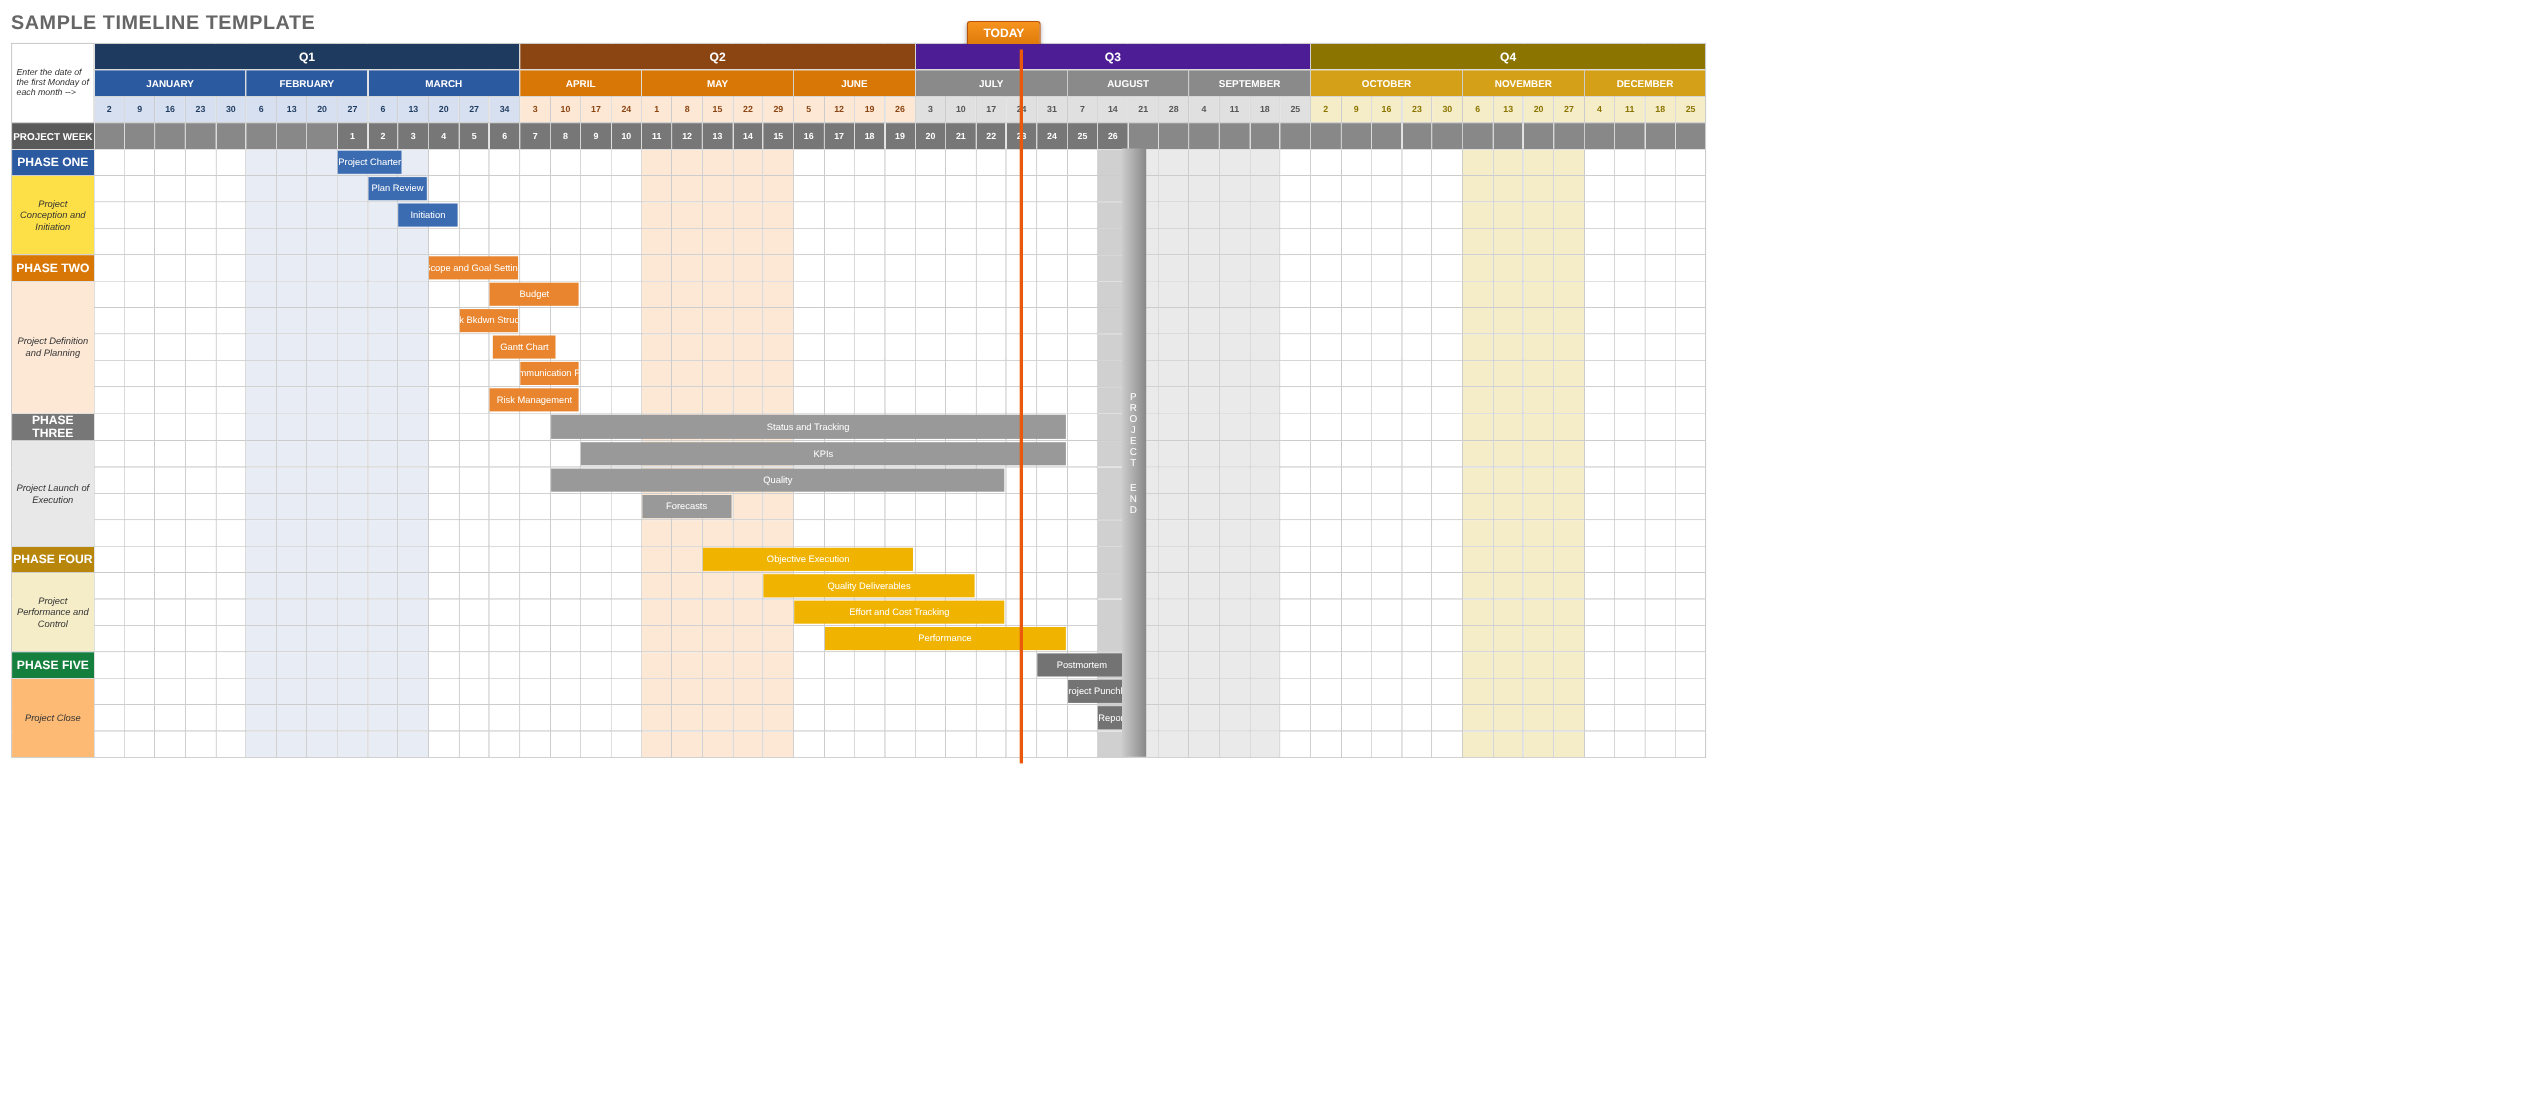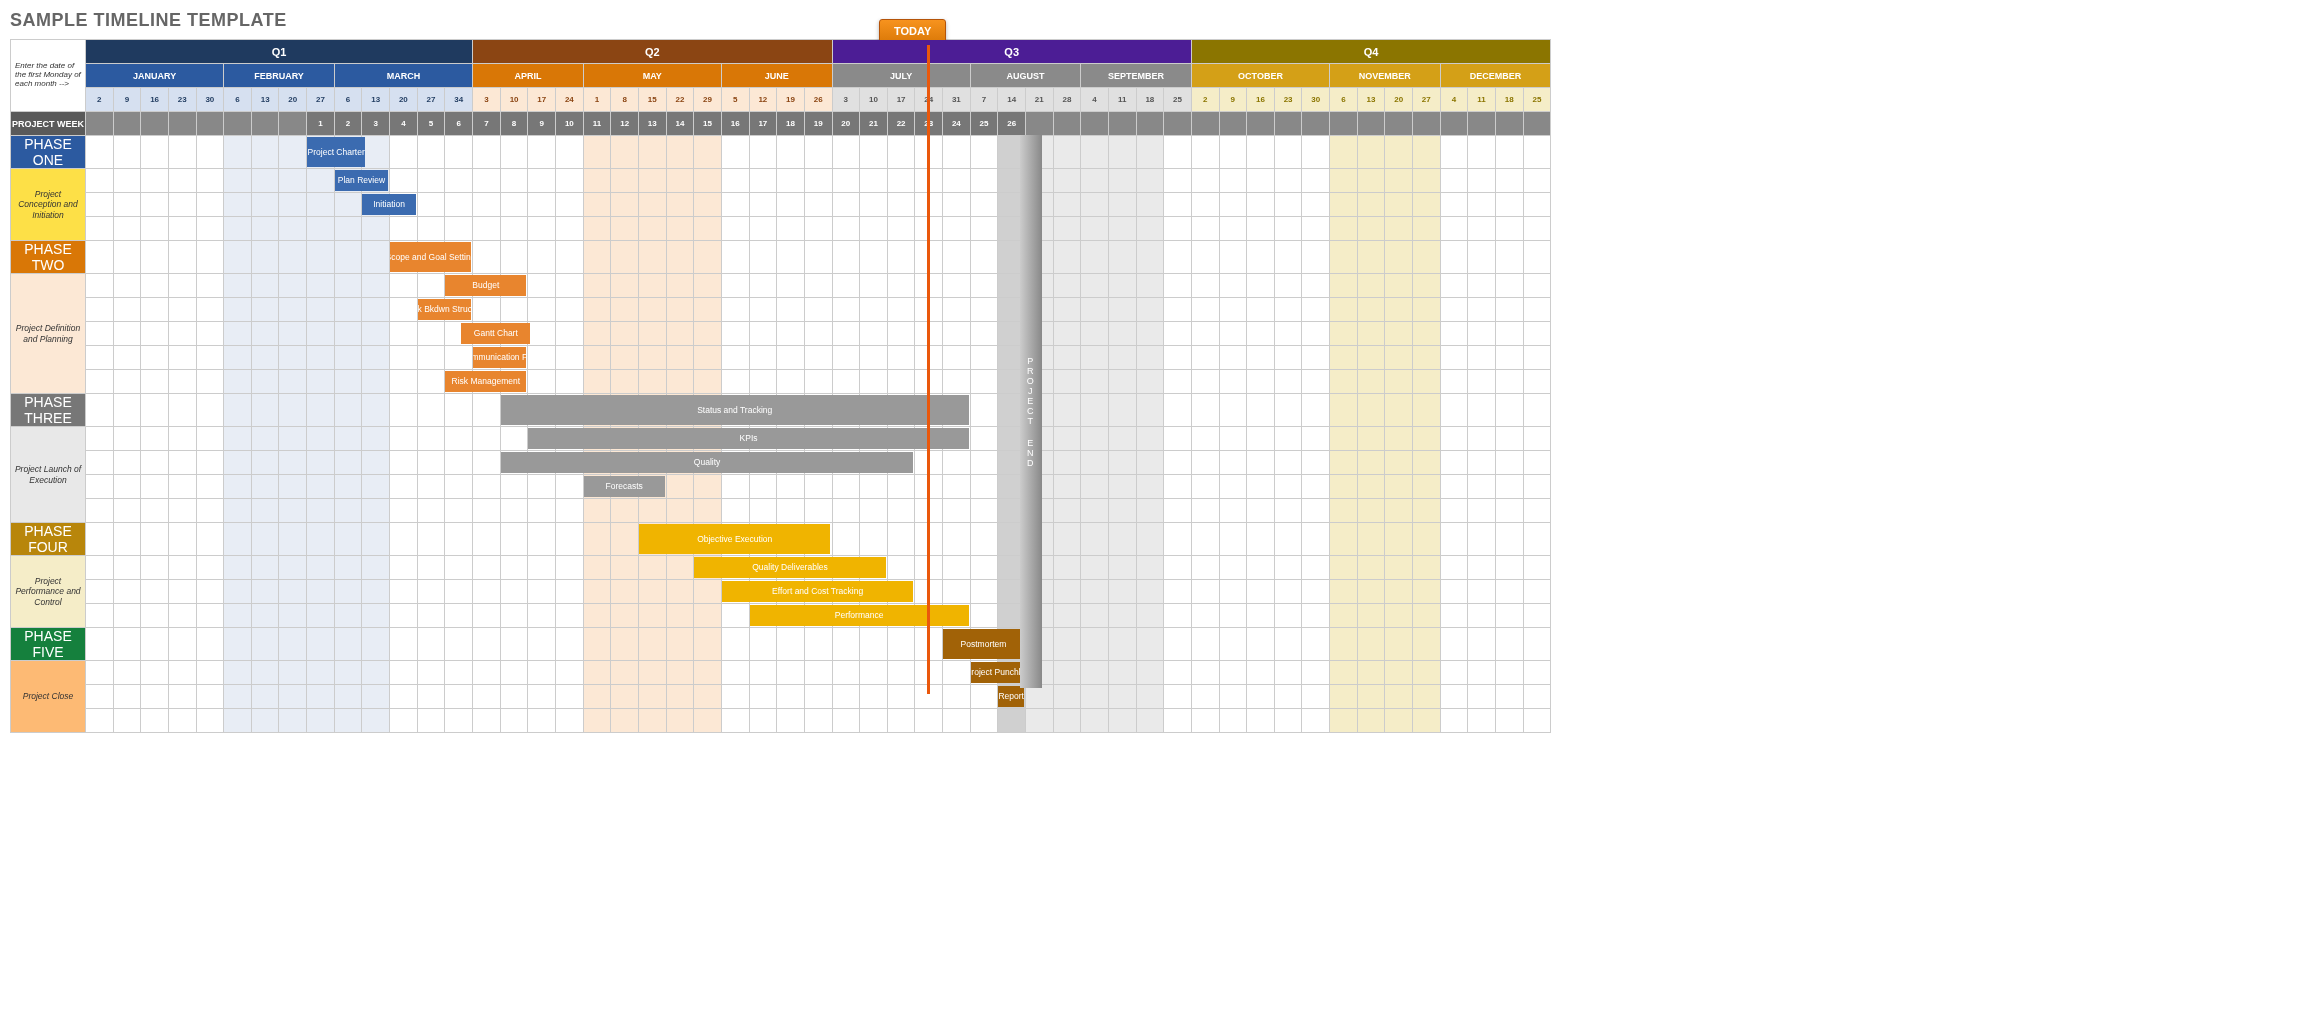--- a/index.html
+++ b/index.html
@@ -17,32 +17,32 @@
 .mh{color:#fff;font-weight:700;font-size:9px}
 .m-q1{background:#2c5aa0}.m-q2{background:#d97706}.m-q3{background:#8a8a8a}.m-q4{background:#d4a017}
 .wk{font-size:8px;font-weight:700}
 .wk-q1{background:#d6e0f0;color:#1f3a5f}
 .wk-q2{background:#fce8d5;color:#8b4513}
 .wk-q3{background:#e0e0e0;color:#555}
 .wk-q4{background:#f5edc8;color:#8b7500}
 .pw-h{background:#5a5a5a;color:#fff;font-weight:700;font-size:9px}
 .pw{background:#777;color:#fff;font-size:8px;font-weight:700}
 .pw-e{background:#888}
-.ph{color:#fff;font-weight:400;font-size:14px}
+.ph{color:#fff;font-weight:700;font-size:11px}
 .ph1{background:#2c5aa0}.ph2{background:#d97706}.ph3{background:#777}.ph4{background:#b8860b}.ph5{background:#15803d}
 .phd{font-size:8.5px;font-style:italic;color:#333;line-height:1.2;padding:2px}
 .phd1{background:#fde047}.phd2{background:#fce8d5}.phd3{background:#e8e8e8}.phd4{background:#f5edc8}.phd5{background:#fdba74}
 .grid{background:#fff}
 .sh-blue{background:#e8edf5}
 .sh-orange{background:#fce8d5}
 .sh-gray{background:#eaeaea}
 .sh-darkgray{background:#d0d0d0}
 .sh-yellow{background:#f5edc8}
 .bar{position:absolute;top:1px;bottom:1px;color:#fff;font-size:8.5px;display:flex;align-items:center;justify-content:center;padding:0 4px;white-space:nowrap;overflow:hidden;z-index:5;line-height:1}
-.bar-blue{background:#3b6bb0}.bar-orange{background:#e8852e}.bar-gray{background:#999}.bar-yellow{background:#f0b400}.bar-lblue{background:#a16207}
+.bar-blue{background:#3b6bb0}.bar-orange{background:#e8852e}.bar-gray{background:#999}.bar-yellow{background:#f0b400}.bar-lblue{background:#737373}
 .pe-bar{position:absolute;top:0;width:22px;background:linear-gradient(90deg,#ccc,#888);z-index:10;display:flex;flex-direction:column;align-items:center;justify-content:center;color:#fff;font-size:9px;letter-spacing:3px;writing-mode:vertical-rl;text-orientation:upright}
 </style>
 </head>
 <body>
 
 <div class="title">SAMPLE TIMELINE TEMPLATE</div>
 
 <div class="chart">
   <div class="today-flag" id="today-flag" style="left: 869px;">TODAY</div>
   <div class="today-line" id="today-line" style="left: 917.066px; height: 649px;"></div>
@@ -660,21 +660,21 @@
           <td class="grid "></td>
           <td class="grid sh-blue"></td>
           <td class="grid sh-blue"></td>
           <td class="grid sh-blue"></td>
           <td class="grid sh-blue"></td>
           <td class="grid sh-blue"></td>
           <td class="grid sh-blue"></td>
           <td class="grid "></td>
           <td class="grid "></td>
           <td class="grid ">
-            <div class="bar bar-orange" style="left:16px;width:69px">Gantt Chart</div>
+            <div class="bar bar-orange" style="left:3px;width:57px">Gantt Chart</div>
           </td>
           <td class="grid "></td>
           <td class="grid "></td>
           <td class="grid "></td>
           <td class="grid "></td>
           <td class="grid sh-orange"></td>
           <td class="grid sh-orange"></td>
           <td class="grid sh-orange"></td>
           <td class="grid sh-orange"></td>
           <td class="grid sh-orange"></td>

